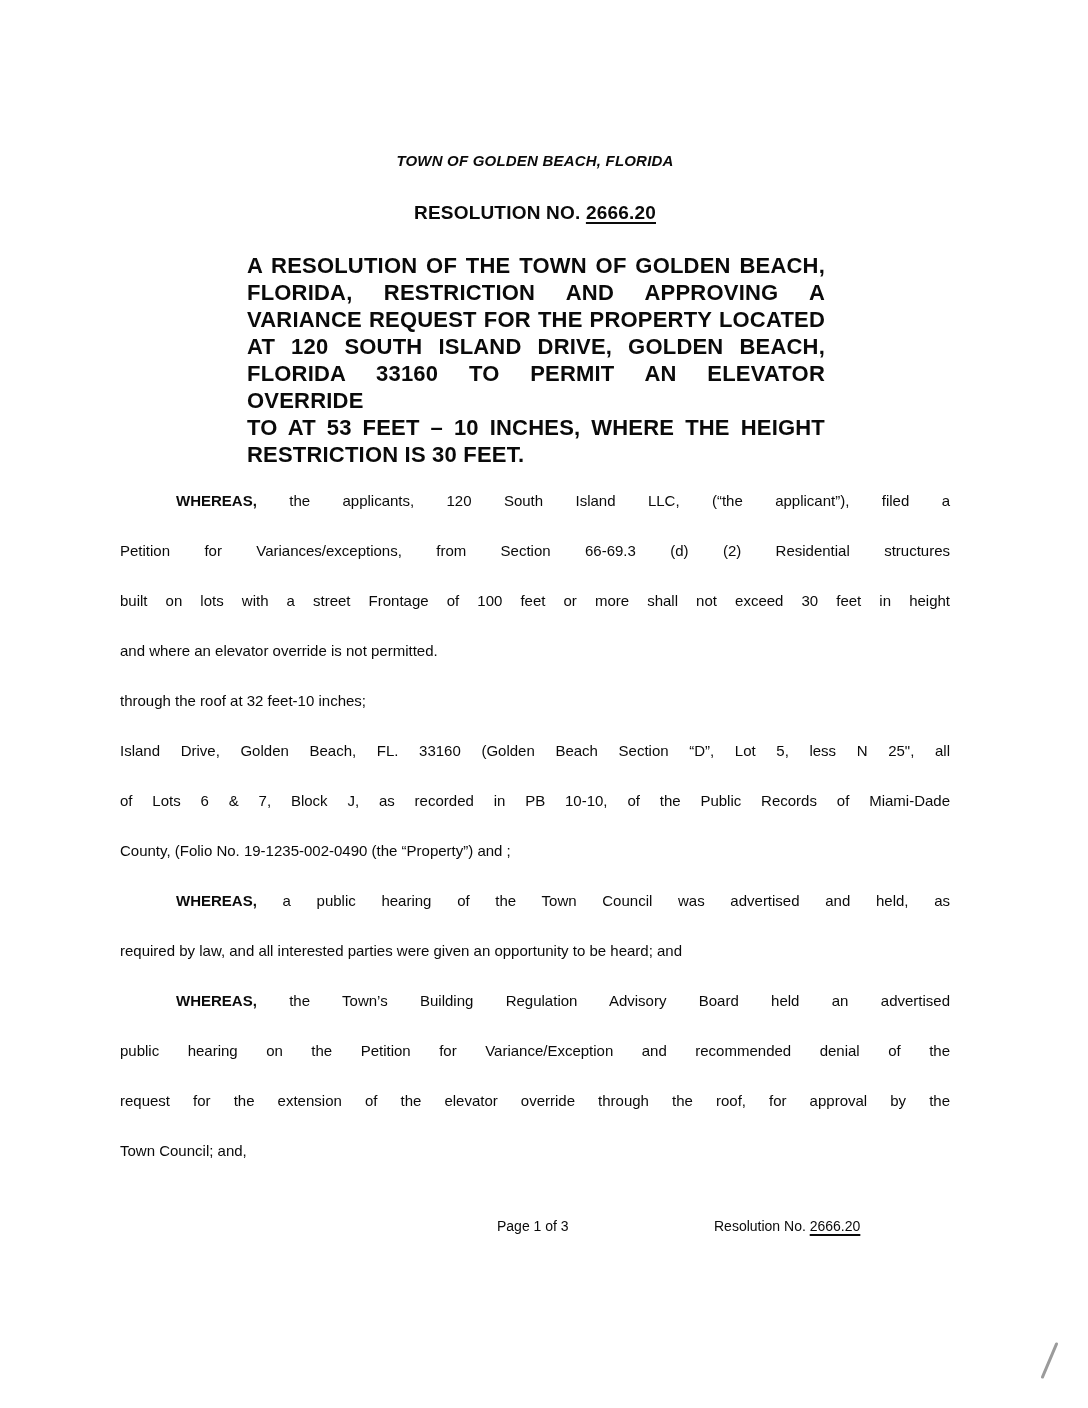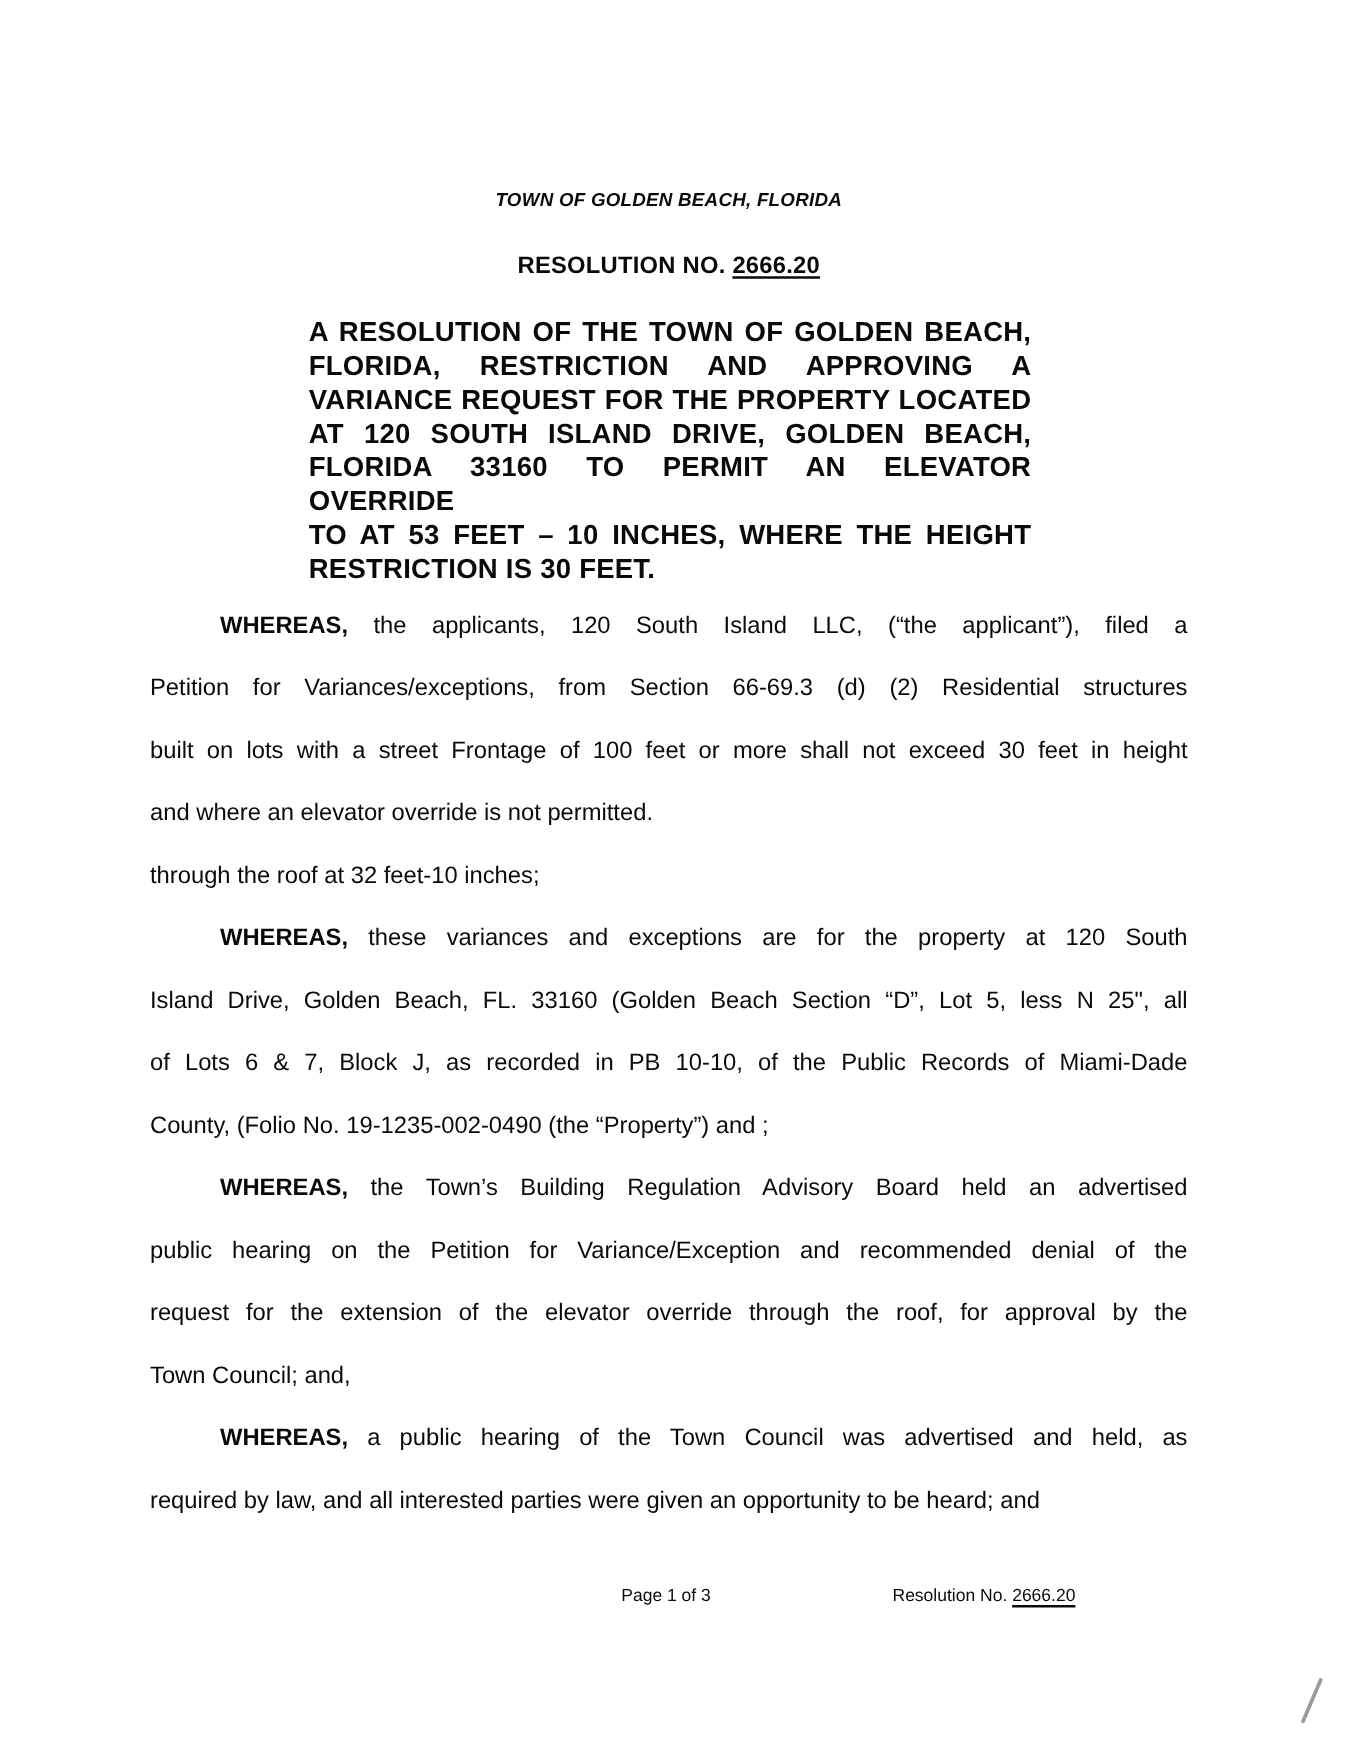--- a/index.html
+++ b/index.html
@@ -51,21 +51,21 @@
   .sline {
     text-align: justify;
     text-align-last: justify;
   }
   .sline.last {
     text-align: left;
     text-align-last: left;
   }
   .body-text {
     margin-top: 8px;
-    font-size: 19px;
+    font-size: 15px;
     line-height: 50px;
   }
   .para {
     margin: 0;
   }
   .bline {
     text-align: justify;
     text-align-last: justify;
   }
   .bline.last {
@@ -133,36 +133,35 @@
       <div class="bline">Petition for Variances/exceptions, from Section 66-69.3 (d) (2) Residential structures</div>
       <div class="bline">built on lots with a street Frontage of 100 feet  or more shall not exceed 30 feet in height</div>
       <div class="bline last">and where an elevator override is not permitted.</div>
     </div>
 
     <div class="para">
       <div class="bline last">through the roof at 32 feet-10 inches;</div>
     </div>
 
     <div class="para">
-      <div class="bline indent"><span class="bold">WHEREAS,</span><span> these variances and exceptions are for the property at 120 South</span></div>
       <div class="bline">Island Drive, Golden Beach, FL. 33160 (Golden Beach Section “D”, Lot 5, less N 25", all</div>
       <div class="bline">of Lots 6 &amp; 7,  Block J,  as recorded in PB 10-10, of the Public Records of Miami-Dade</div>
       <div class="bline last">County, (Folio No. 19-1235-002-0490 (the “Property”) and ;</div>
+    </div>
+
+    <div class="para">
+      <div class="bline indent"><span class="bold">WHEREAS,</span><span> a public hearing of the Town Council was advertised and held, as</span></div>
+      <div class="bline last">required by law, and all interested parties were given an opportunity to be heard; and</div>
     </div>
 
     <div class="para">
       <div class="bline indent"><span class="bold">WHEREAS,</span><span> the Town’s Building Regulation Advisory Board held an advertised</span></div>
       <div class="bline">public hearing on the Petition for Variance/Exception and recommended denial of the</div>
       <div class="bline">request for the extension of the elevator override through the roof, for approval  by the</div>
       <div class="bline last">Town Council; and,</div>
-    </div>
-
-    <div class="para">
-      <div class="bline indent"><span class="bold">WHEREAS,</span><span> a public hearing of the Town Council was advertised and held, as</span></div>
-      <div class="bline last">required by law, and all interested parties were given an opportunity to be heard; and</div>
     </div>
 
   </div>
 
   <div class="footer">
     <span class="footer-page">Page 1 of 3</span>
     <span class="footer-res">
       <span>Resolution No. </span><span class="underlined">2666.20</span>
     </span>
   </div>

